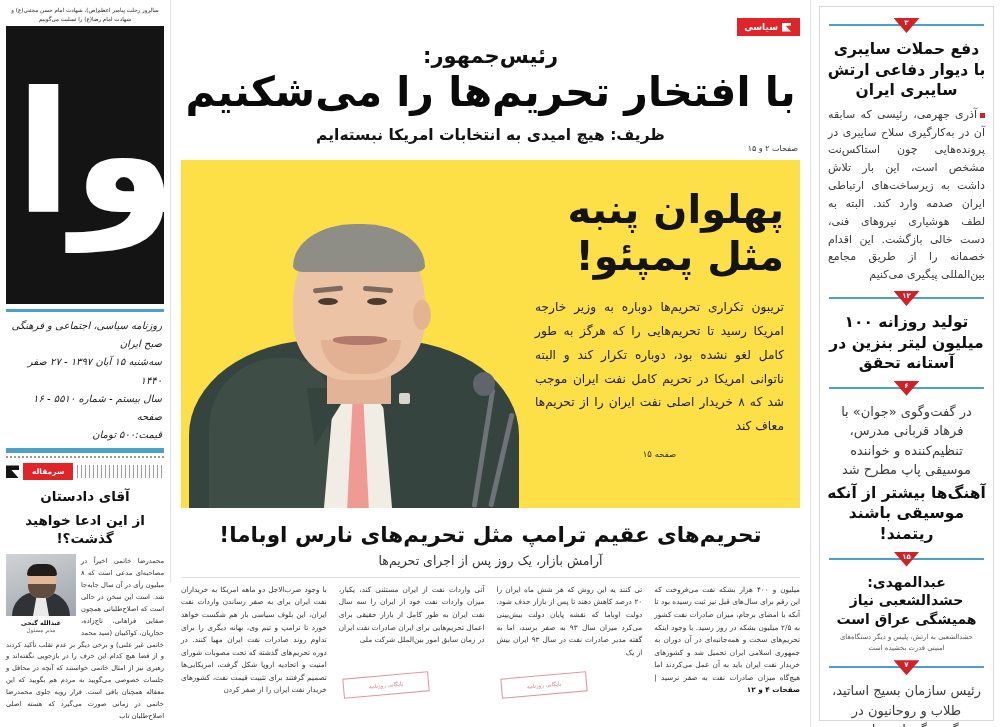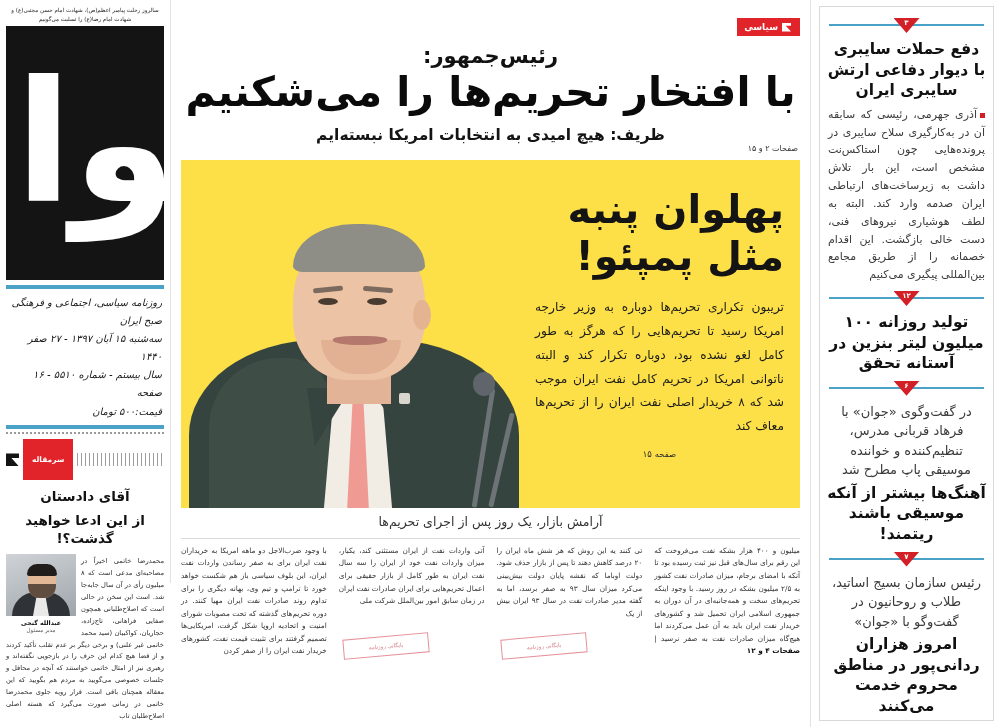--- a/index.html
+++ b/index.html
@@ -449,21 +449,21 @@
   .edit-mark {
     width: 13px; height: 13px;
     background: #141414;
     clip-path: polygon(0 0, 100% 0, 100% 35%, 42% 35%, 100% 100%, 0 100%);
   }
   .edit-badge {
     background: #e0242a;
     color: #ffffff;
     font-size: 7.5px;
     font-weight: bold;
-    padding: 16px 9px;
+    padding: 4px 9px;
   }
   .hatch {
     flex: 1;
     height: 13px;
     background: repeating-linear-gradient(90deg, #9d9d9d 0 1px, transparent 1px 4px);
   }
   .edit-title {
     font-size: 13.5px;
     font-weight: bold;
     color: #111111;
@@ -551,20 +551,28 @@
 
       <div class="teaser">
         <div class="rule-wrap">
           <div class="rule-line"></div>
           <div class="rule-badge">۶</div>
         </div>
         <div class="teaser-kicker">در گفت‌وگوی «جوان» با فرهاد قربانی مدرس، تنظیم‌کننده و خواننده موسیقی پاپ مطرح شد</div>
         <div class="teaser-head">آهنگ‌ها بیشتر از آنکه موسیقی باشند ریتمند!</div>
       </div>
 
+      <div class="teaser">
+        <div class="rule-wrap">
+          <div class="rule-line"></div>
+          <div class="rule-badge">۱۵</div>
+        </div>
+        <div class="teaser-head sm">عبدالمهدی: حشدالشعبی نیاز همیشگی عراق است</div>
+        <div class="teaser-sub">حشدالشعبی به ارتش، پلیس و دیگر دستگاه‌های امنیتی قدرت بخشیده است</div>
+      </div>
 
       <div class="teaser">
         <div class="rule-wrap">
           <div class="rule-line"></div>
           <div class="rule-badge">۷</div>
         </div>
         <div class="teaser-kicker">رئیس سازمان بسیج اساتید، طلاب و روحانیون در گفت‌وگو با «جوان»</div>
         <div class="teaser-head">امروز هزاران ردانی‌پور در مناطق محروم خدمت می‌کنند</div>
       </div>
 
@@ -611,20 +619,21 @@
 
       <div class="feature-text">
         <div class="feature-head">پهلوان پنبه</div>
         <div class="feature-head">مثل پمپئو!</div>
         <div class="feature-body">تریبون تکراری تحریم‌ها دوباره به وزیر خارجه امریکا رسید تا تحریم‌هایی را که هرگز به طور کامل لغو نشده بود، دوباره تکرار کند و البته ناتوانی امریکا در تحریم کامل نفت ایران موجب شد که ۸ خریدار اصلی نفت ایران را از تحریم‌ها معاف کند</div>
         <div class="feature-page">صفحه ۱۵</div>
       </div>
     </div>
 
     
+    <div class="bottom-head">تحریم‌های عقیم ترامپ مثل تحریم‌های نارس اوباما!</div>
     <div class="bottom-sub">آرامش بازار، یک روز پس از اجرای تحریم‌ها</div>
 
     <div class="bottom-cols">
       <div class="bcol">
         <span>میلیون و ۴۰۰ هزار بشکه نفت می‌فروخت که این رقم برای سال‌های قبل نیز ثبت رسیده بود تا آنکه با امضای برجام، میزان صادرات نفت کشور به ۲/۵ میلیون بشکه در روز رسید. با وجود اینکه تحریم‌های سخت و همه‌جانبه‌ای در آن دوران به جمهوری اسلامی ایران تحمیل شد و کشورهای خریدار نفت ایران باید به آن عمل می‌کردند اما هیچ‌گاه میزان صادرات نفت به صفر نرسید |</span>
         <b>صفحات ۴ و ۱۲</b>
       </div>
       <div class="bcol">
         <span>تی کنند یه این روش که هر شش ماه ایران را ۲۰ درصد کاهش دهند تا پس از بازار حذف شود. دولت اوباما که نقشه پایان دولت بیش‌بینی می‌کرد میزان سال ۹۳ به صفر برسد، اما به گفته مدیر صادرات نفت در سال ۹۳ ایران بیش از یک</span>
         <div class="stamp">بایگانی روزنامه</div>

